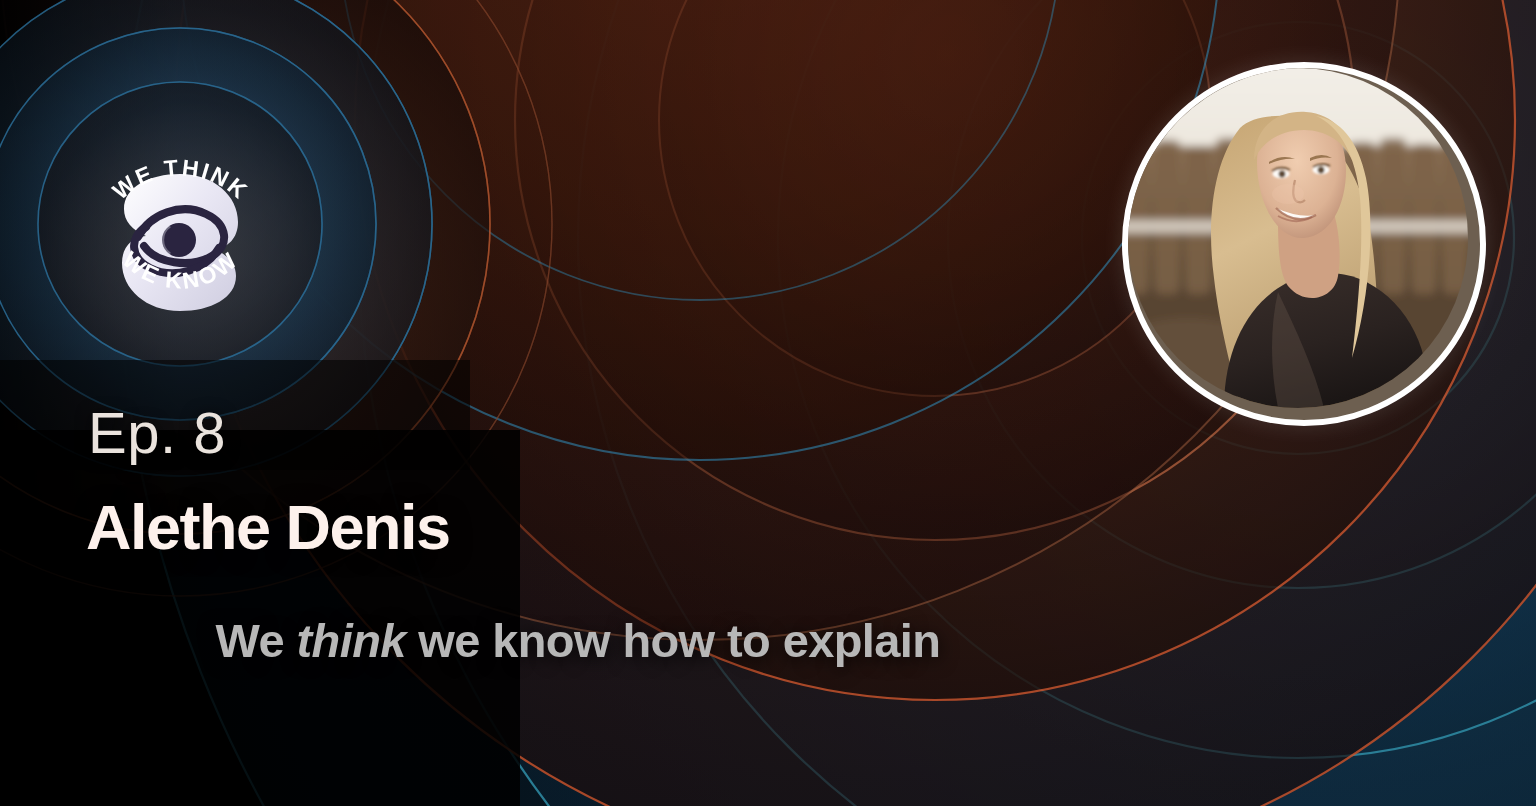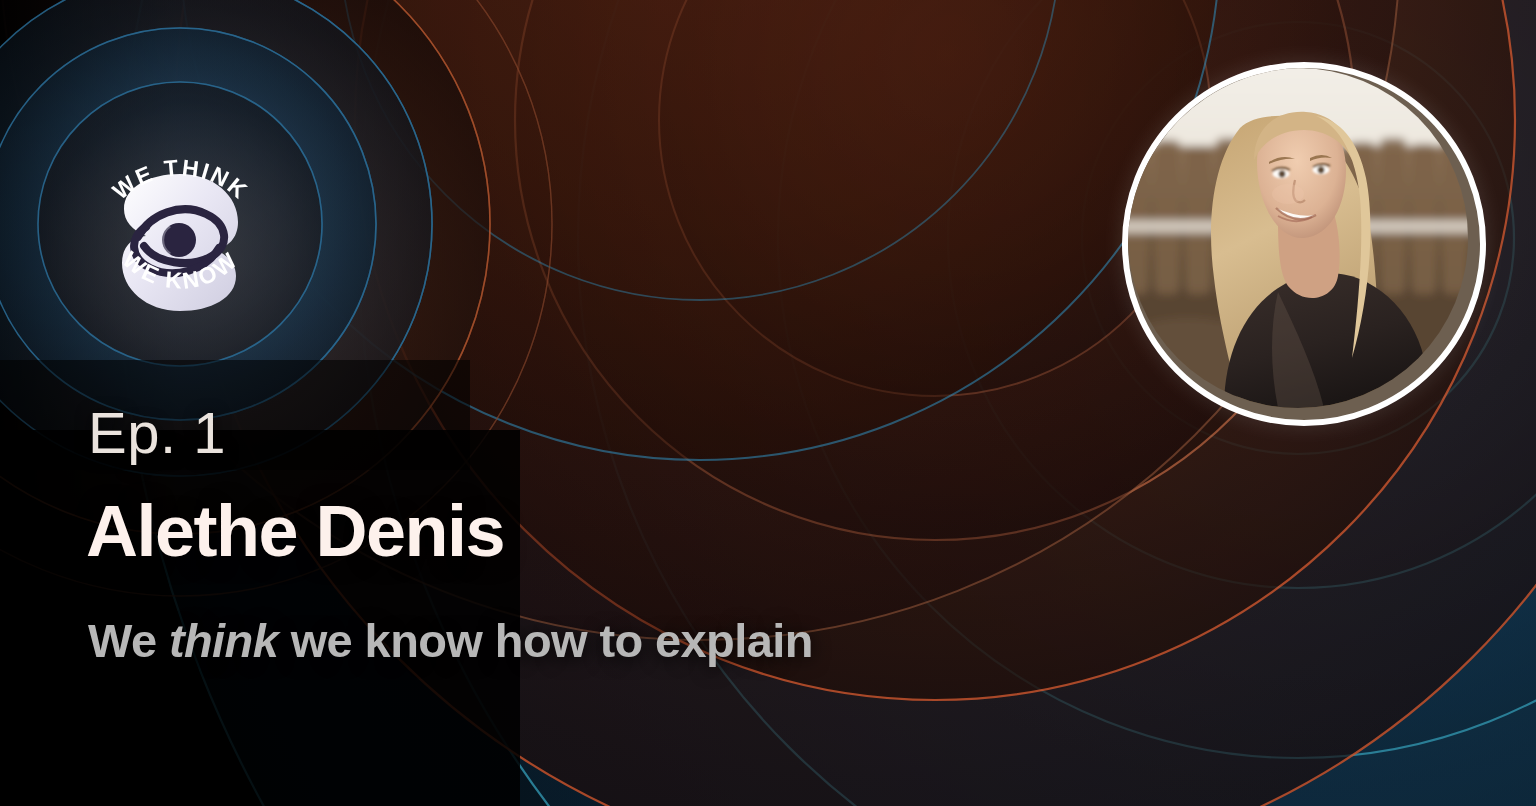--- a/index.html
+++ b/index.html
@@ -23,32 +23,32 @@
 
   
   #ep{
     position:absolute;left:88px;top:404px;
     font-size:58px;font-weight:300;letter-spacing:.5px;
     color:#eae3dd;line-height:1;
     text-shadow:0 2px 16px rgba(0,0,0,.85);
   }
   #name{
     position:absolute;left:86px;top:494px;
-    font-size:72px;font-weight:700;letter-spacing:-1.5px;
+    font-size:63px;font-weight:700;letter-spacing:-1.5px;
     color:#fdf1ec;line-height:1.05;
     text-shadow:0 3px 22px rgba(0,0,0,.9);
   }
   #subtitle{
     position:absolute;left:88px;top:608px;width:980px;
     font-size:47px;font-weight:700;letter-spacing:-0.6px;
     color:#b7b7b7;line-height:1.42;
     text-shadow:0 3px 18px rgba(0,0,0,.9);
   }
   #subtitle .it{font-style:italic;}
-  .l2{display:block;}
+  .l2{display:block;text-align:center;}
 </style>
 </head>
 <body>
 
 <div id="stage">
 
   <svg id="bg" viewBox="0 0 1536 806" preserveAspectRatio="none">
     <defs>
       <radialGradient id="rustA" cx="52%" cy="38%" r="72%">
         <stop offset="0%" stop-color="#5a2413"></stop>
@@ -298,21 +298,21 @@
 
         <path d="M148,140 q19,17 40,7 q-18,3 -40,-7 Z" fill="#fdfaf6"></path>
         <path d="M148,140 q19,18 40,7" fill="none" stroke="#a46d58" stroke-width="2.4" opacity=".75"></path>
         <path d="M150,148 q18,10 34,1" fill="none" stroke="#9a5f4f" stroke-width="2" opacity=".55"></path>
 
         <ellipse cx="160" cy="126" rx="16" ry="10" fill="#f0c6ab" opacity=".3"></ellipse>
       </g>
     </svg>
   </div>
 
-  <div id="ep">Ep. 1</div>
+  <div id="ep">Ep. 8</div>
 
   <div id="name">Alethe Denis</div>
 
   <div id="subtitle">
     <span class="l2">
       <span>We </span><span class="it">think</span><span> we know how to explain</span>
     </span>
   </div>
 
 </div>

